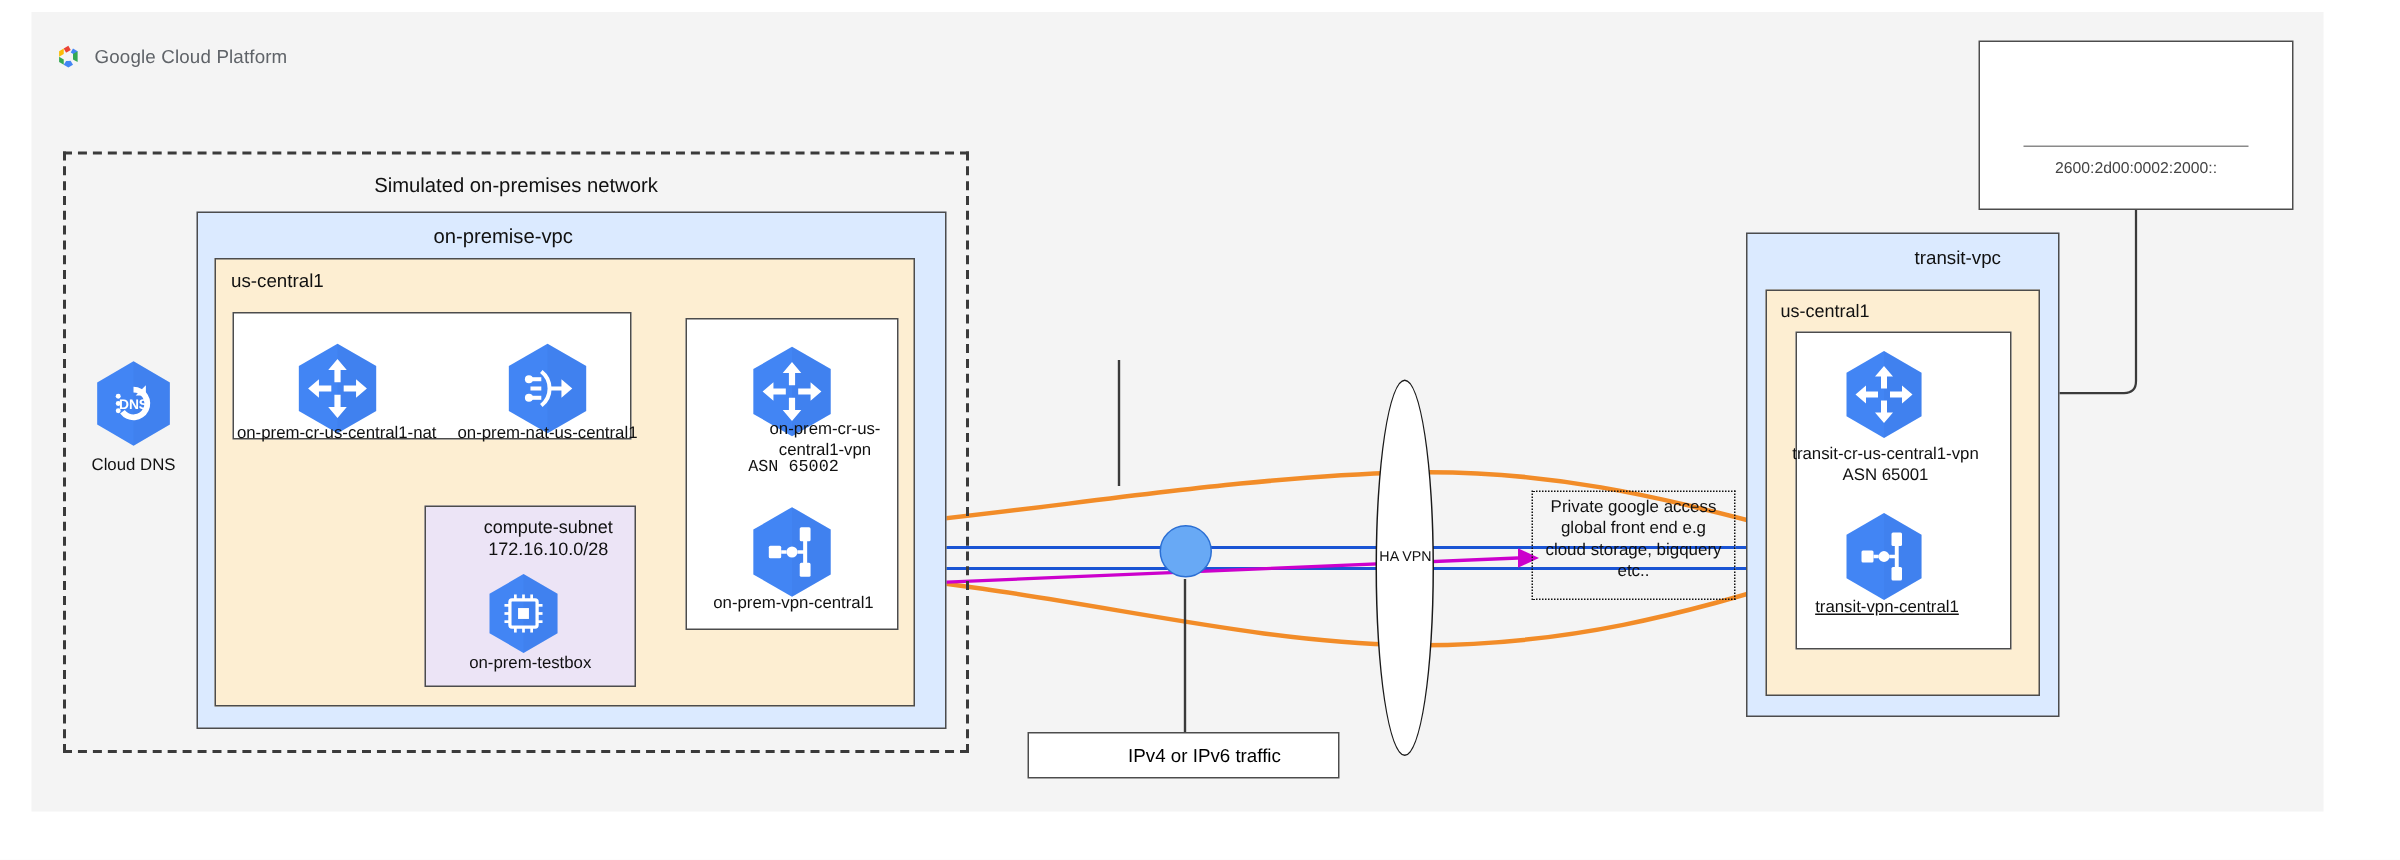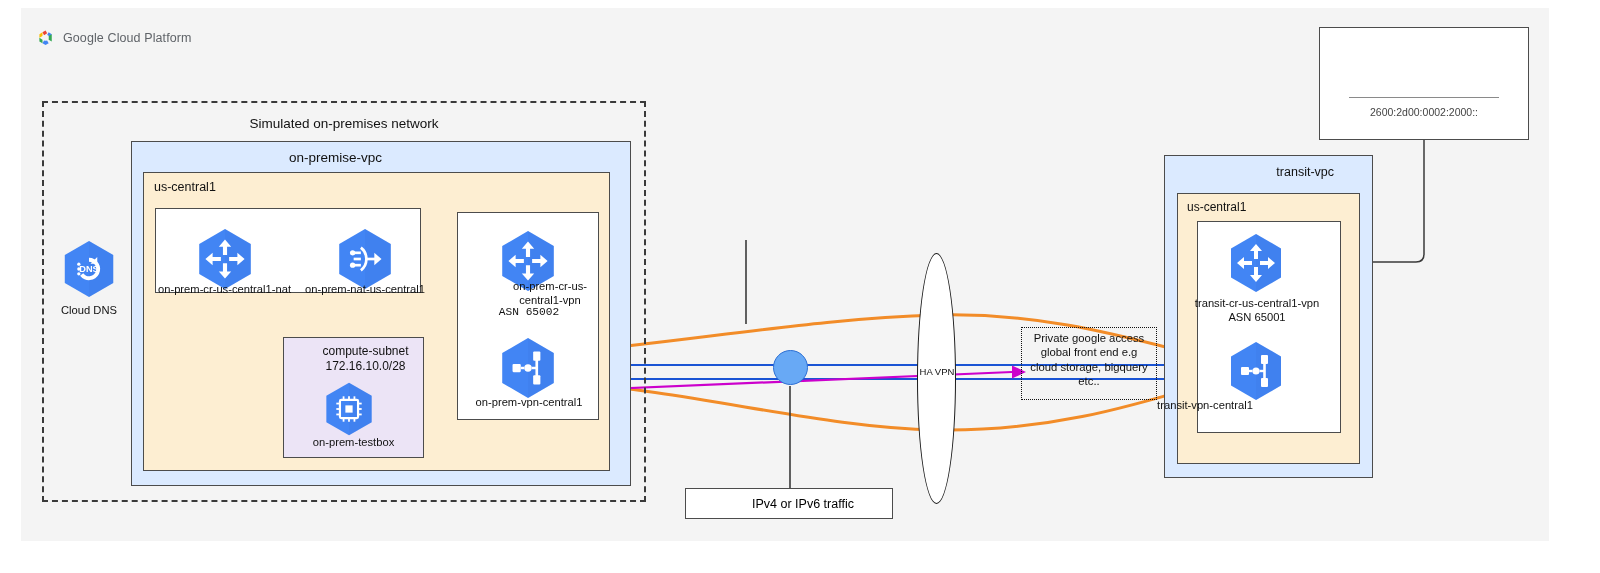--- a/index.html
+++ b/index.html
@@ -286,19 +286,19 @@
         <rect x="17" y="28" width="8" height="8" rx="1"></rect>
         <circle cx="32" cy="32" r="3.6"></circle>
         <line x1="25" y1="32" x2="28.5" y2="32" stroke="#ffffff" stroke-width="2.4"></line>
         <rect x="37" y="16" width="7" height="9" rx="1"></rect>
         <rect x="37" y="39" width="7" height="9" rx="1"></rect>
         <rect x="39.2" y="24" width="2.6" height="16"></rect>
         <line x1="35.5" y1="32" x2="40.5" y2="32" stroke="#ffffff" stroke-width="2.4"></line>
       </g>
     </svg>
   </div>
-  <div class="lbl nodelabel" style="left:1137px;top:398px;width:136px;">transit-vpn-central1</div>
+  <div class="lbl nodelabel" style="left:1190px;top:398px;width:136px;text-decoration:underline;">transit-vpn-central1</div>
 
   <div id="callout-route" class="abs"></div>
   <div id="callout-route-rule"></div>
   <div id="callout-route-addr" class="lbl">2600:2d00:0002:2000::</div>
 
 </div>
 
 </body></html>

